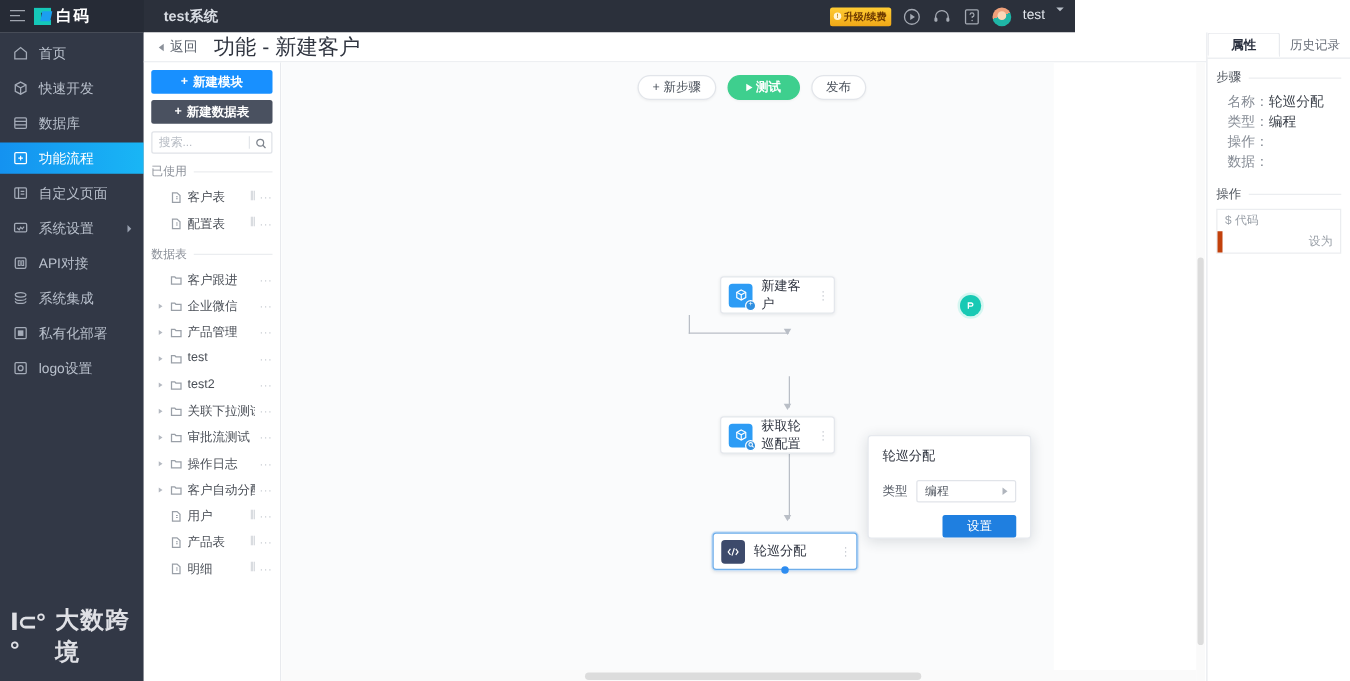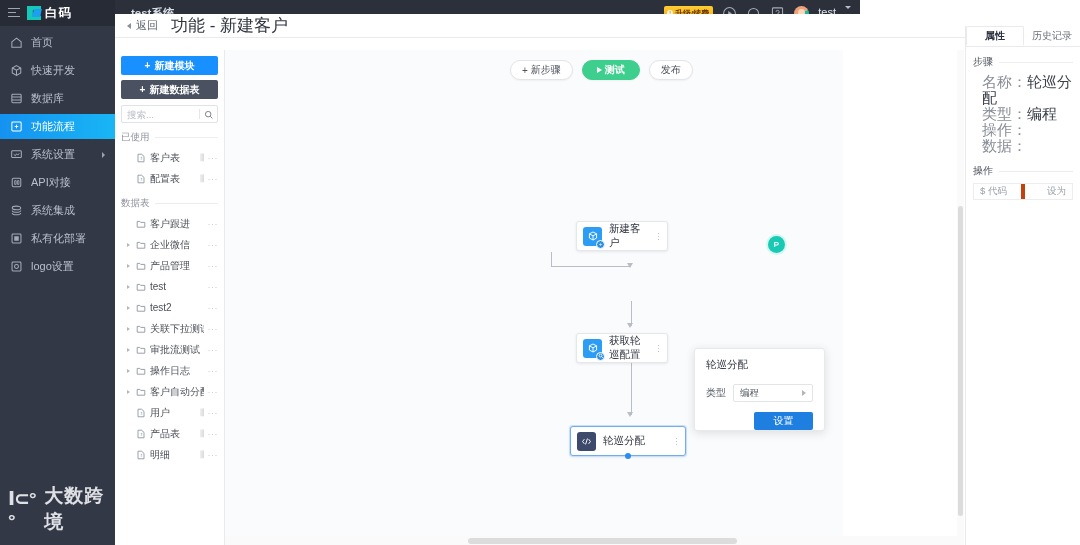--- a/index.html
+++ b/index.html
@@ -97,21 +97,21 @@
   }
   .watermark {
     position: absolute; left: 8px; bottom: 10px; display: flex;
     align-items: center; gap: 6px; opacity: .95;
   }
   .wm-logo { color: #e9eaee; font-size: 19px; font-weight: 700; letter-spacing: -1px; }
   .wm-text { color: #e9eaee; font-size: 19px; font-weight: 700; letter-spacing: 1px; }
 
   
   .crumbbar {
-    position: absolute; left: 115px; top: 14px; width: 965px; height: 24px;
+    position: absolute; left: 115px; top: 26px; width: 965px; height: 24px;
     background: #fff; border-bottom: 1px solid #e8eaee;
     display: flex; align-items: center; padding-left: 12px; gap: 5px;
   }
   .crumb-arrow {
     width: 0; height: 0; border-top: 3px solid transparent; border-bottom: 3px solid transparent;
     border-right: 4px solid #8a9099;
   }
   .crumb-back-label { color: #5d646e; font-size: 11px; }
   .crumb-title { color: #303540; font-size: 17px; margin-left: 8px; }
 
@@ -286,25 +286,25 @@
   }
   .prop-tab.active:after {
     content: ""; position: absolute; left: 0; right: 0; bottom: -1px; height: 1px; background: #fff;
   }
   .prop-tab.active { border-left: 1px solid #e8eaee; border-right: 1px solid #e8eaee; border-top: 1px solid #e8eaee; border-radius: 2px 2px 0 0; }
   .prop-sec {
     display: flex; align-items: center; gap: 6px; font-size: 10px; color: #4e545d;
     padding: 0 7px; margin: 8px 0 5px 0;
   }
   .prop-sec .line { flex: 1; height: 1px; background: #ebedf0; }
-  .prop-row { font-size: 15px; color: #878d96; padding: 0 7px 0 16px; line-height: 16px; }
+  .prop-row { font-size: 11px; color: #878d96; padding: 0 7px 0 16px; line-height: 16px; }
   .prop-row b { font-weight: 400; color: #878d96; }
   .prop-row .val { color: #3b414a; }
   .prop-table {
-    margin: 4px 7px 0 7px; border: 1px solid #ebedf0; height: 17px; display: flex;
+    margin: 4px 7px 0 7px; border: 1px solid #ebedf0; height: 36px; display: flex; flex-direction: column;
   }
   .prop-td {
     flex: 1; display: flex; align-items: center; font-size: 9.5px; color: #9aa0a8; padding: 0 6px;
   }
   .prop-td + .prop-td { border-left: 4px solid #c2410c; justify-content: flex-end; }
 </style>
 </head>
 <body>
 
 <div id="app">
@@ -388,20 +388,29 @@
       <div class="nav-item active">
         <span class="nicon">
           <svg viewBox="0 0 14 14" width="13" height="13" fill="none" stroke="currentColor" stroke-width="1.1">
               <rect x="2" y="2.2" width="10" height="9.6" rx="1"></rect>
               <path d="M5 7h4M7 5v4" stroke-width="1"></path>
             </svg>
         </span>
         <span>功能流程</span>
       </div>
 
+      <div class="nav-item">
+        <span class="nicon">
+          <svg viewBox="0 0 14 14" width="13" height="13" fill="none" stroke="currentColor" stroke-width="1.1">
+              <rect x="2" y="2.4" width="10" height="9.2" rx="1"></rect>
+              <path d="M5.2 2.4v9.2M7 5.4h3.2M7 7.8h3.2"></path>
+            </svg>
+        </span>
+        <span>自定义页面</span>
+      </div>
 
       <div class="nav-item">
         <span class="nicon">
           <svg viewBox="0 0 14 14" width="13" height="13" fill="none" stroke="currentColor" stroke-width="1.1">
               <rect x="1.8" y="3" width="10.4" height="7.3" rx="1"></rect>
               <path d="M4 6.8l1.8 1.6L7 6.2l1.4 1.5 1.6-2" stroke-width="1"></path>
             </svg>
         </span>
         <span>系统设置</span>
         <span class="nav-chev"></span>

